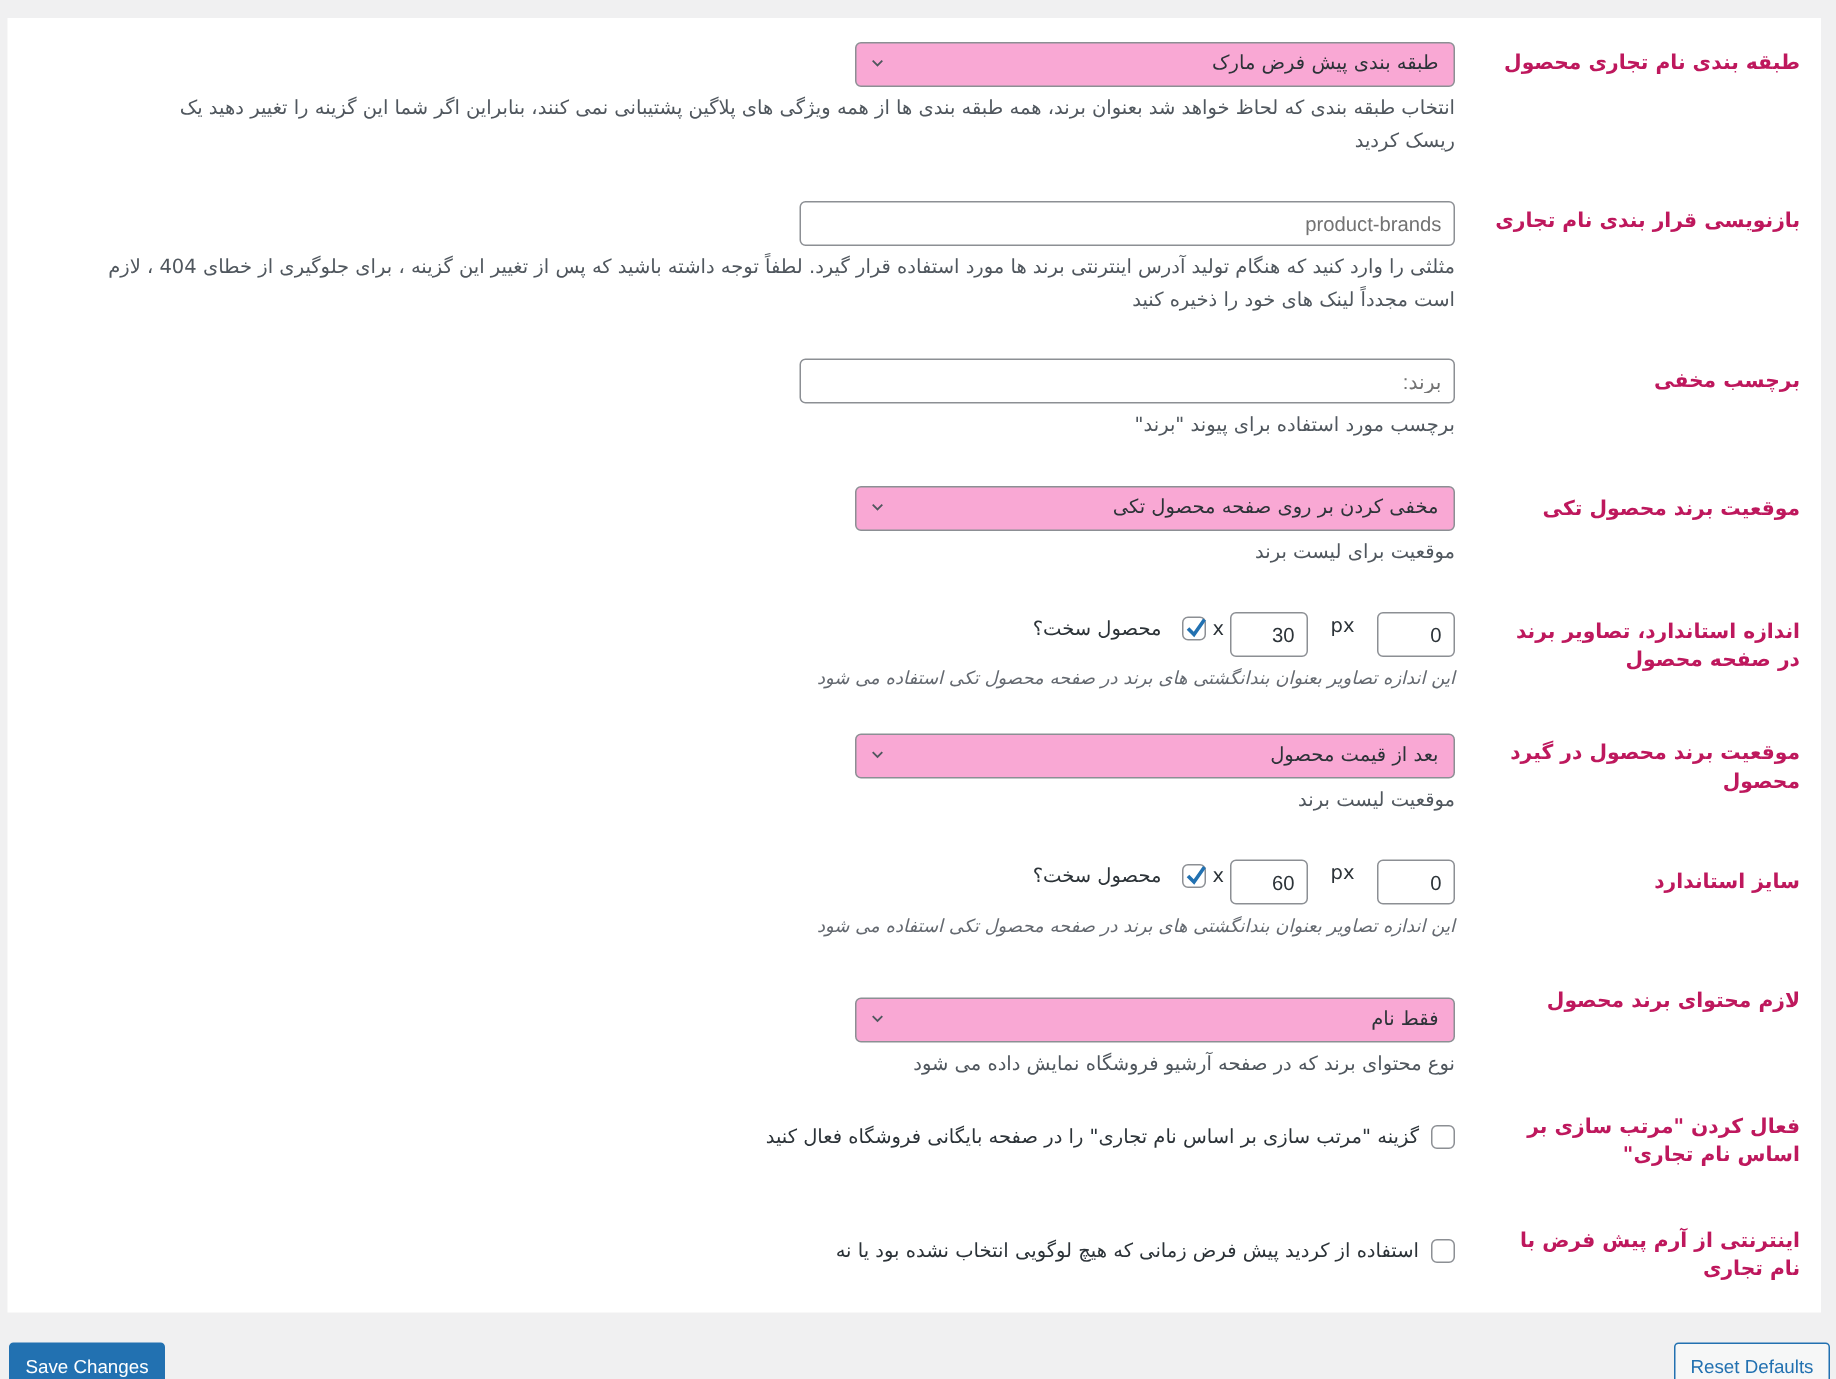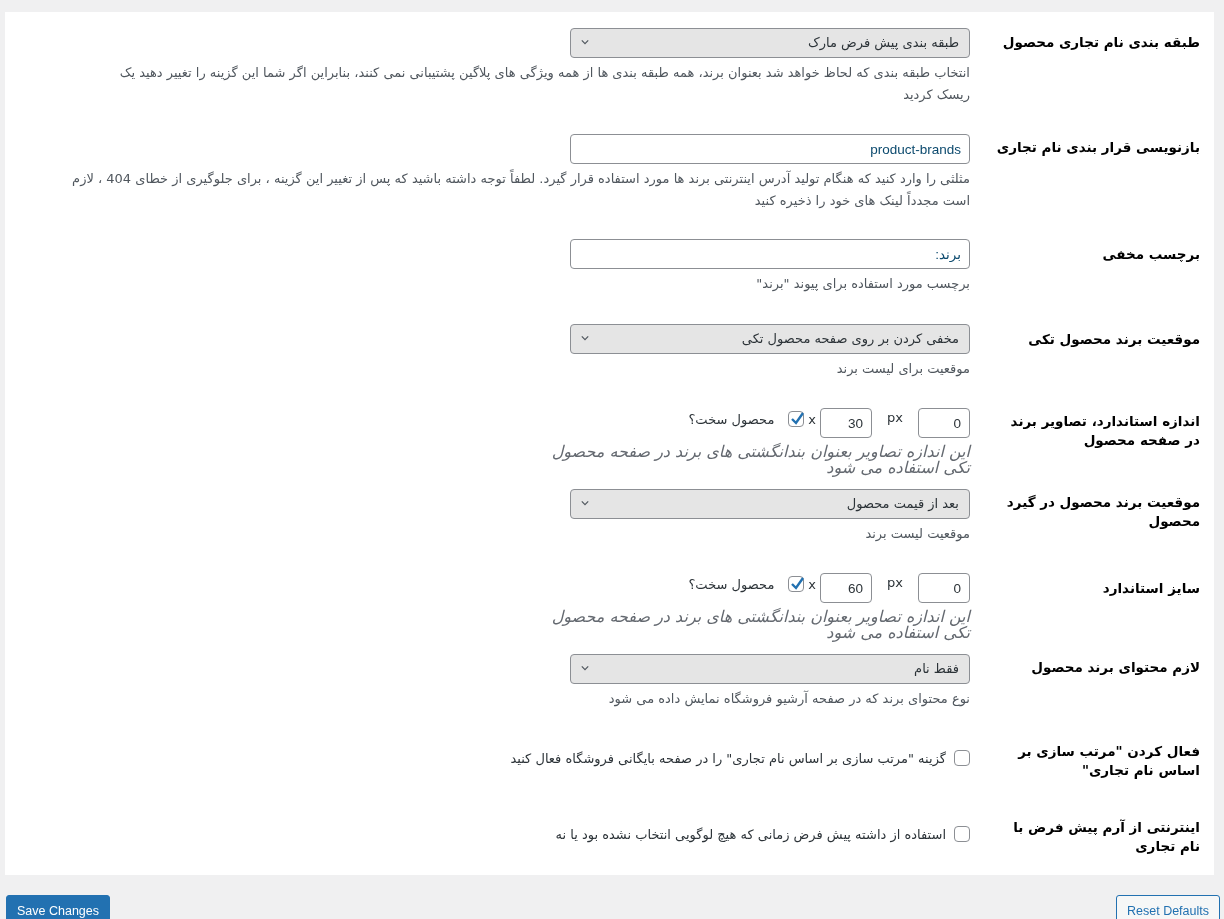--- a/index.html
+++ b/index.html
@@ -28,75 +28,75 @@
     }
     .label {
       position: absolute;
       right: 14px;
       width: 205px;
       text-align: right;
       direction: rtl;
       font-weight: bold;
       font-size: 13.5px;
       line-height: 19px;
-      color: #000000;
+      color: #be185d;
     }
     .field {
       position: absolute;
       right: 244px;
       direction: rtl;
       text-align: right;
     }
     .select {
       position: relative;
       width: 400px;
       height: 30px;
       border: 1px solid #8c8f94;
       border-radius: 4px;
-      background: #e5e5e5;
+      background: #f9a8d4;
       font-size: 13px;
       line-height: 28px;
       padding-right: 10px;
       color: #2c3338;
       direction: rtl;
       text-align: right;
       cursor: pointer;
     }
     .select .chev {
       position: absolute;
       left: 10px;
       top: 9px;
       width: 8px;
       height: 8px;
     }
     .text-input {
-      width: 400px;
+      width: 437px;
       height: 30px;
       border: 1px solid #8c8f94;
       border-radius: 4px;
       background: #fff;
       font-size: 13.5px;
       line-height: 28px;
       padding: 0 8px;
-      color: #0c4a6e;
+      color: #737373;
       direction: rtl;
       text-align: right;
     }
     .text-input.ltr-val { direction: ltr; text-align: right; }
     .desc {
       font-size: 13px;
       line-height: 22px;
       color: #50575e;
       direction: rtl;
       text-align: right;
       margin-top: 4px;
     }
     .desc.italic {
       font-style: italic;
-      font-size: 16px;
+      font-size: 12px;
       color: #646970;
       margin-top: 6px;
       line-height: 16px;
     }
     .size-line {
       display: flex;
       flex-direction: row;
       align-items: center;
       justify-content: flex-start;
       direction: rtl;
@@ -272,21 +272,21 @@
             </svg>
         </span>
         <span class="cb-label">محصول سخت؟</span>
       </div>
       <div class="desc italic">این اندازه تصاویر بعنوان بندانگشتی های برند در صفحه محصول تکی استفاده می شود</div>
     </div>
   </div>
 
   <div class="row" style="top:642px;">
     <div class="label" style="top:4px;">لازم محتوای برند محصول</div>
-    <div class="field" style="width:400px;">
+    <div class="field" style="width:400px;margin-top:11px;">
       <div class="select">
         <span>فقط نام</span>
         <svg class="chev" viewBox="0 0 10 10">
             <path d="M1 3 L5 7 L9 3" fill="none" stroke="#50575e" stroke-width="1.5"></path>
           </svg>
       </div>
       <div class="desc">نوع محتوای برند که در صفحه آرشیو فروشگاه نمایش داده می شود</div>
     </div>
   </div>
 
@@ -298,21 +298,21 @@
         <span>گزینه "مرتب سازی بر اساس نام تجاری" را در صفحه بایگانی فروشگاه فعال کنید</span>
       </div>
     </div>
   </div>
 
   <div class="row" style="top:806px;">
     <div class="label" style="top:0px;">اینترنتی از آرم پیش فرض با نام تجاری</div>
     <div class="field" style="width:600px; top:8px;">
       <div class="check-line">
         <span class="cbox"></span>
-        <span>استفاده از داشته پیش فرض زمانی که هیچ لوگویی انتخاب نشده بود یا نه</span>
+        <span>استفاده از کردید پیش فرض زمانی که هیچ لوگویی انتخاب نشده بود یا نه</span>
       </div>
     </div>
   </div>
 
 </div>
 
 <button class="btn-primary">Save Changes</button>
 <button class="btn-secondary">Reset Defaults</button>
 
 </body></html>

